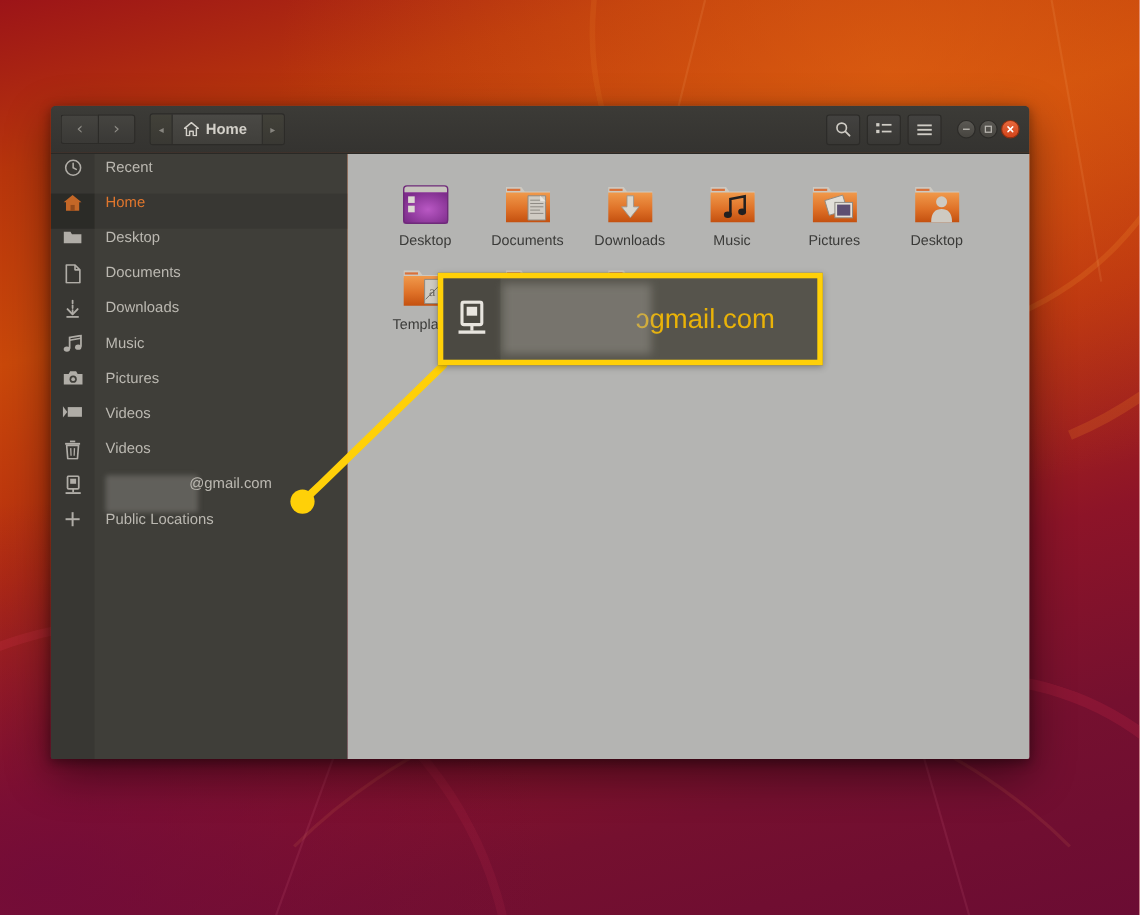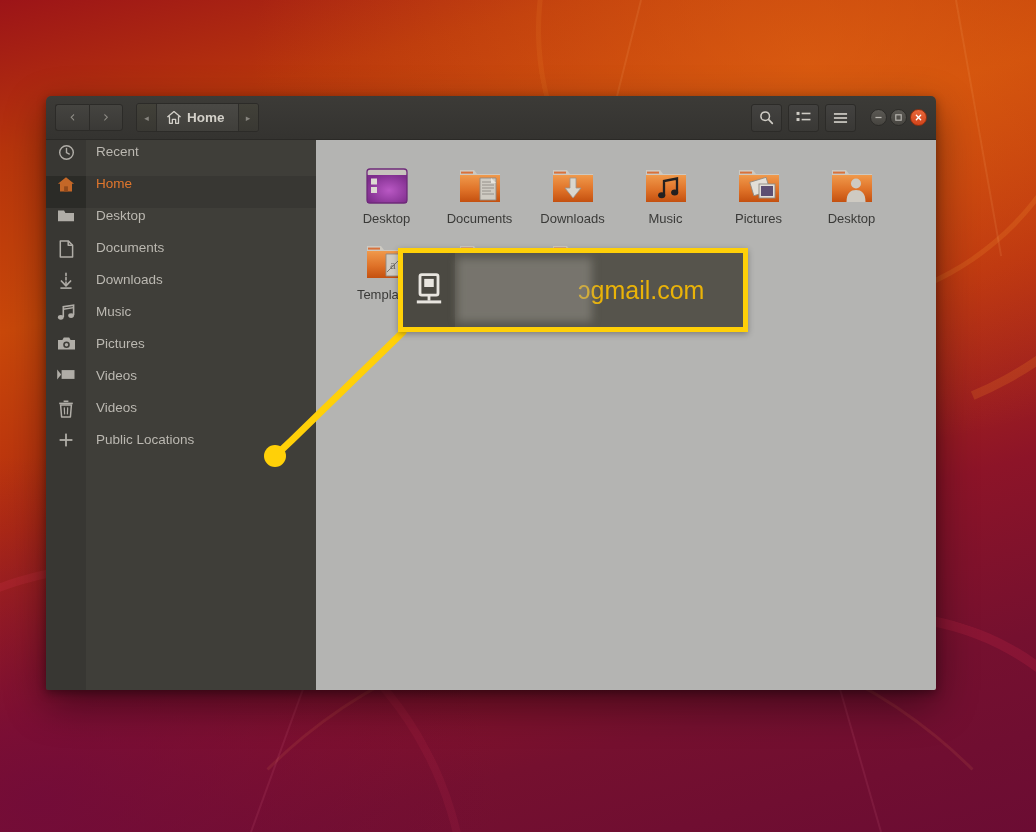--- a/index.html
+++ b/index.html
@@ -369,20 +369,32 @@
             <svg width="16" height="18" viewBox="0 0 16 18">
               <rect x="1.2" y="2.6" width="13.6" height="1.7" fill="#b0ada7"></rect>
               <rect x="5.6" y="0.5" width="4.8" height="1.6" fill="#b0ada7"></rect>
               <path d="M2.6 4.9 L3.6 17 L12.4 17 L13.4 4.9 Z" fill="none" stroke="#b0ada7" stroke-width="1.5" stroke-linejoin="round"></path>
               <path d="M6.3 7.4 L6.6 14.4 M9.7 7.4 L9.4 14.4" stroke="#b0ada7" stroke-width="1.2"></path>
             </svg>
           </span>
           <span class="sb-label">Videos</span>
         </div>
 
+        <div class="sb-item">
+          <span class="sb-icon">
+            <svg width="17" height="19" viewBox="0 0 17 19">
+              <rect x="3.4" y="0.8" width="10.2" height="11.6" rx="1" fill="none" stroke="#b0ada7" stroke-width="1.6"></rect>
+              <rect x="5.8" y="3.2" width="5.4" height="4.6" fill="#b0ada7"></rect>
+              <rect x="7.7" y="12.4" width="1.6" height="3.1" fill="#b0ada7"></rect>
+              <rect x="1.6" y="15.4" width="13.8" height="1.7" fill="#b0ada7"></rect>
+            </svg>
+          </span>
+          <span class="redact"></span>
+          <span class="gm-text">@gmail.com</span>
+        </div>
 
         <div class="sb-item">
           <span class="sb-icon">
             <svg width="16" height="16" viewBox="0 0 16 16">
               <rect x="7.1" y="1.6" width="1.8" height="12.8" fill="#b0ada7"></rect>
               <rect x="1.6" y="7.1" width="12.8" height="1.8" fill="#b0ada7"></rect>
             </svg>
           </span>
           <span class="sb-label">Public Locations</span>
         </div>

